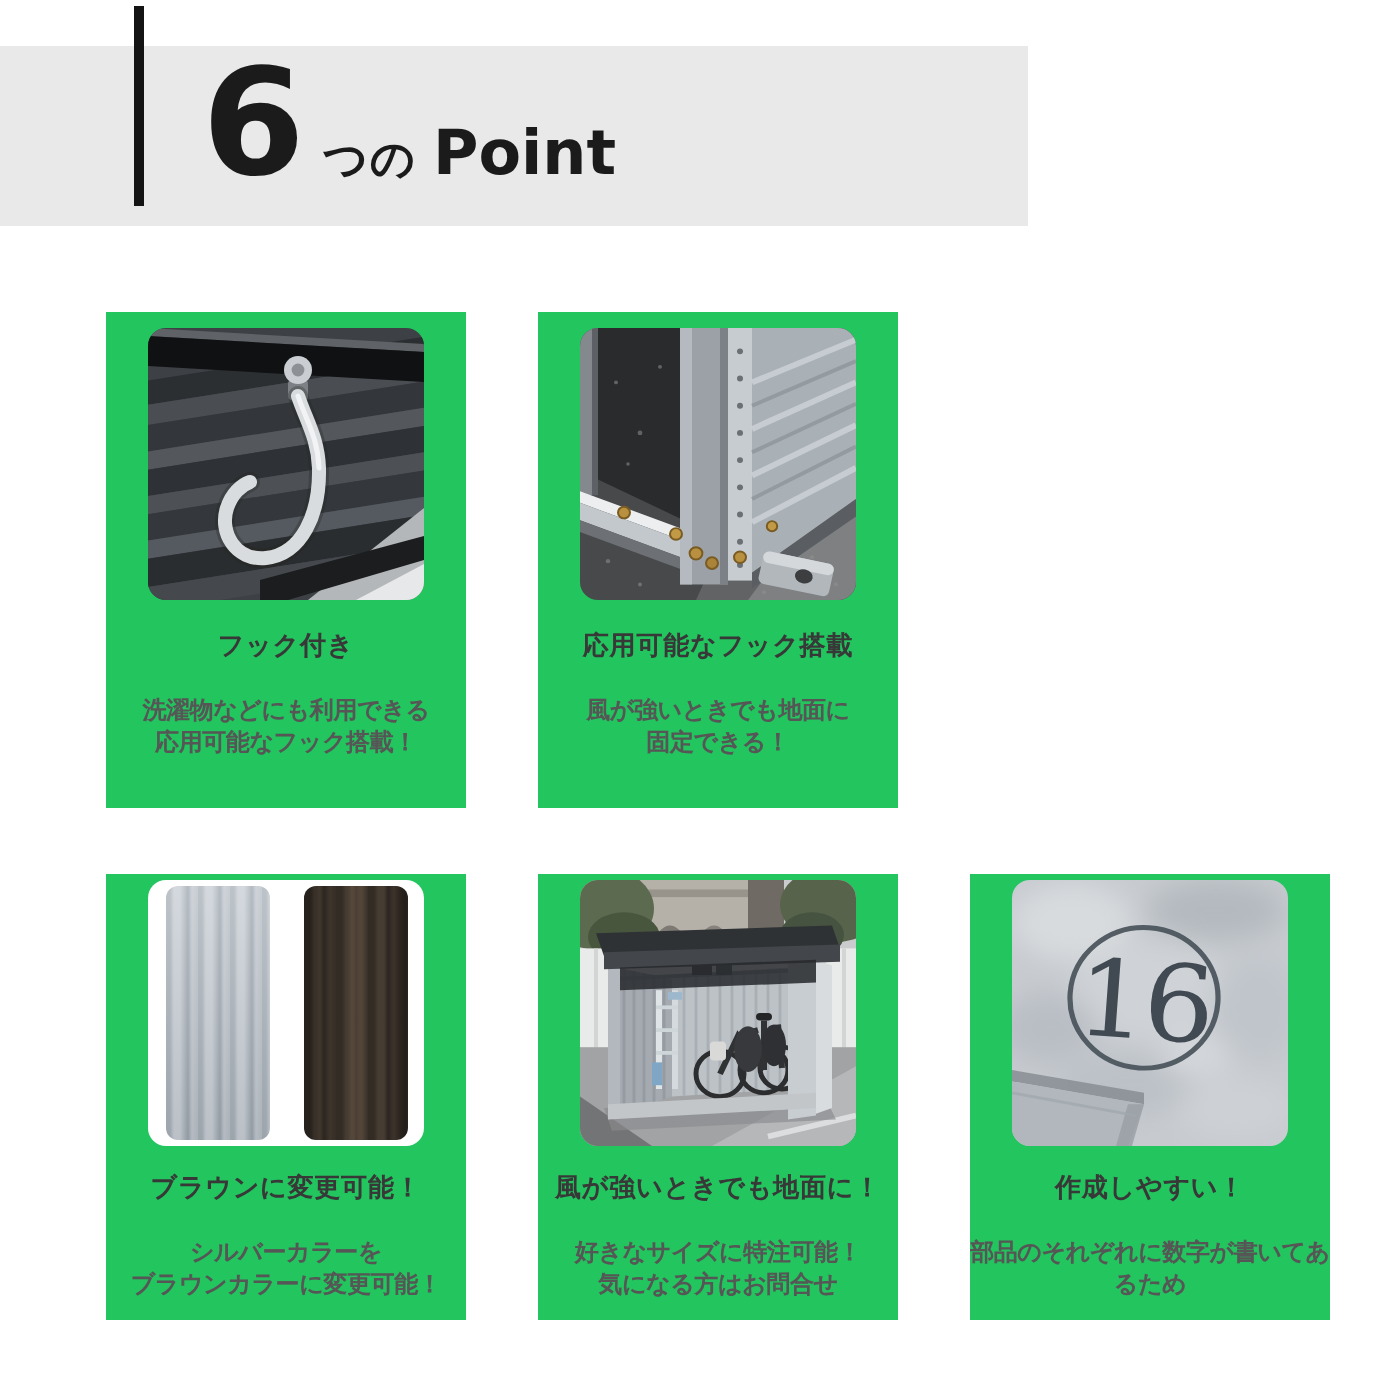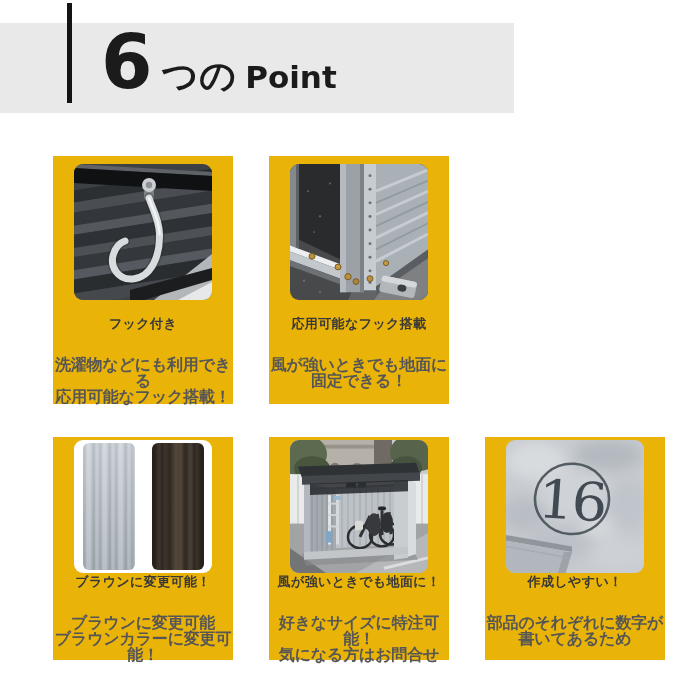--- a/index.html
+++ b/index.html
@@ -4,37 +4,37 @@
 <style>
   html,body{margin:0;padding:0;}
   body{width:700px;height:700px;background:#ffffff;font-family:"DejaVu Sans","Liberation Sans",sans-serif;overflow:hidden;}
   .page{position:relative;width:700px;height:700px;background:#ffffff;}
 
   
   .header-band{position:absolute;left:0;top:23px;width:514px;height:90px;background:#e9e9e9;}
   .header-accent{position:absolute;left:67px;top:3px;width:5px;height:100px;background:#141414;z-index:2;}
   .header-title{position:absolute;left:101px;top:23px;height:90px;display:flex;align-items:baseline;padding-top:2px;z-index:2;color:#1b1b1b;white-space:nowrap;}
   .t-num{font-size:74px;font-weight:700;line-height:1;}
-  .t-mid{font-size:36px;font-weight:700;margin-left:9px;letter-spacing:1px;}
+  .t-mid{font-size:22px;font-weight:700;margin-left:9px;letter-spacing:1px;}
   .t-en{font-size:31px;font-weight:700;margin-left:8px;letter-spacing:0px;}
 
   
-  .card{position:absolute;width:180px;background:#eab308;display:flex;flex-direction:column;align-items:center;box-sizing:border-box;}
+  .card{position:absolute;width:180px;background:#22c55e;display:flex;flex-direction:column;align-items:center;box-sizing:border-box;}
   .r1{top:156px;height:248px;}
   .r2{top:437px;height:223px;}
   .c1{left:53px;}
   .c2{left:269px;}
   .c3{left:485px;}
   .photo{width:138px;border-radius:9px;overflow:hidden;position:relative;flex:0 0 auto;}
   .r1 .photo{height:136px;margin-top:8px;}
   .r2 .photo{height:133px;margin-top:3px;}
   .photo svg{display:block;width:100%;height:100%;}
   .card-title{margin-top:15px;font-size:13px;font-weight:700;color:#383838;letter-spacing:0.4px;line-height:17px;text-align:center;}
-  .r2 .card-title{margin-top:0;}
-  .card-desc{margin-top:25px;font-size:16px;font-weight:700;color:#565656;line-height:16px;text-align:center;letter-spacing:-0.2px;}
+  .r2 .card-title{margin-top:13px;}
+  .card-desc{margin-top:15px;font-size:12px;font-weight:700;color:#565656;line-height:16px;text-align:center;letter-spacing:-0.2px;}
 
   
   .galvalume{background:
     linear-gradient(180deg, rgba(255,255,255,0.10), rgba(0,0,0,0.08)),
     repeating-linear-gradient(90deg,
       #8b95a1 0px, #8b95a1 2px,
       #aab3bd 2px, #c3cad2 6px,
       #c3cad2 8px, #a2abb5 11px,
       #a2abb5 15px, #8f99a4 17px,
       #b7bfc7 19px, #aab3bd 21px);}
@@ -179,21 +179,21 @@
   </div>
 
 
   <div class="card r2 c1">
     <div class="photo color-panels">
       <div class="panel panel-silver"></div>
       <div class="panel panel-brown"></div>
     </div>
     <div class="card-title">ブラウンに変更可能！</div>
     <div class="card-desc">
-      <div>ブラウンに変更可能</div>
+      <div>シルバーカラーを</div>
       <div>ブラウンカラーに変更可能！</div>
     </div>
   </div>
 
   <div class="card r2 c2">
     <div class="photo">
       <svg viewBox="0 0 138 140" preserveAspectRatio="none">
         <defs>
           <clipPath id="wallL">
               <polygon points="18,46 46,52 46,114 18,124"></polygon>

